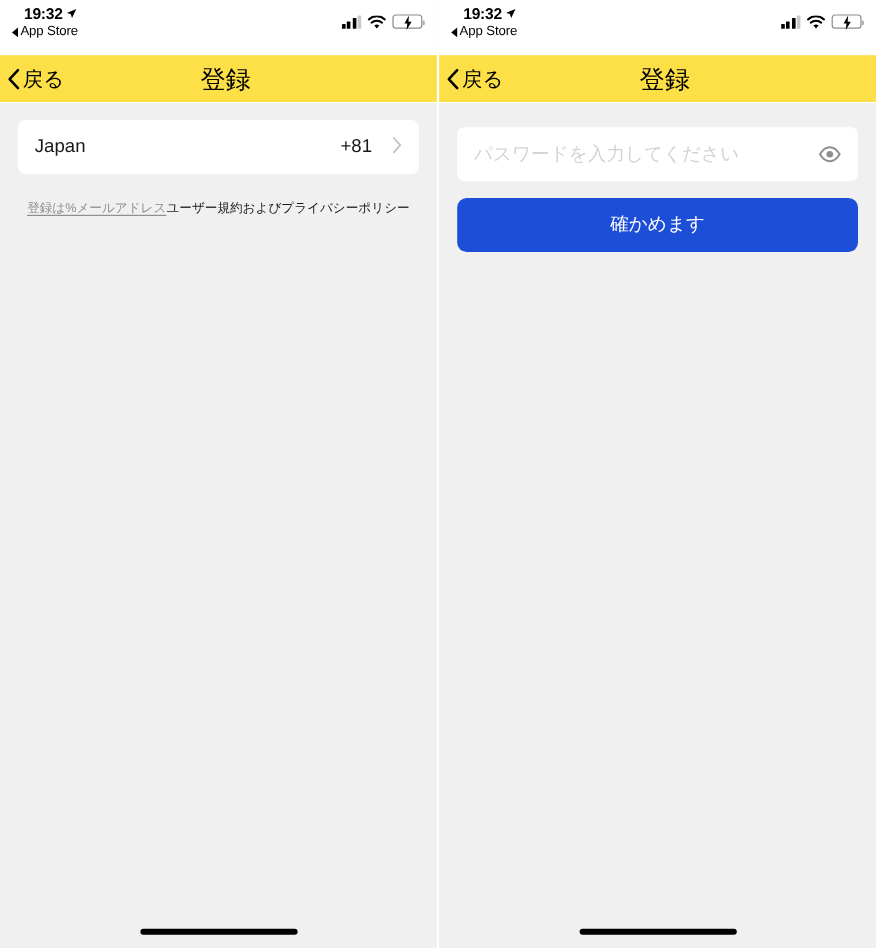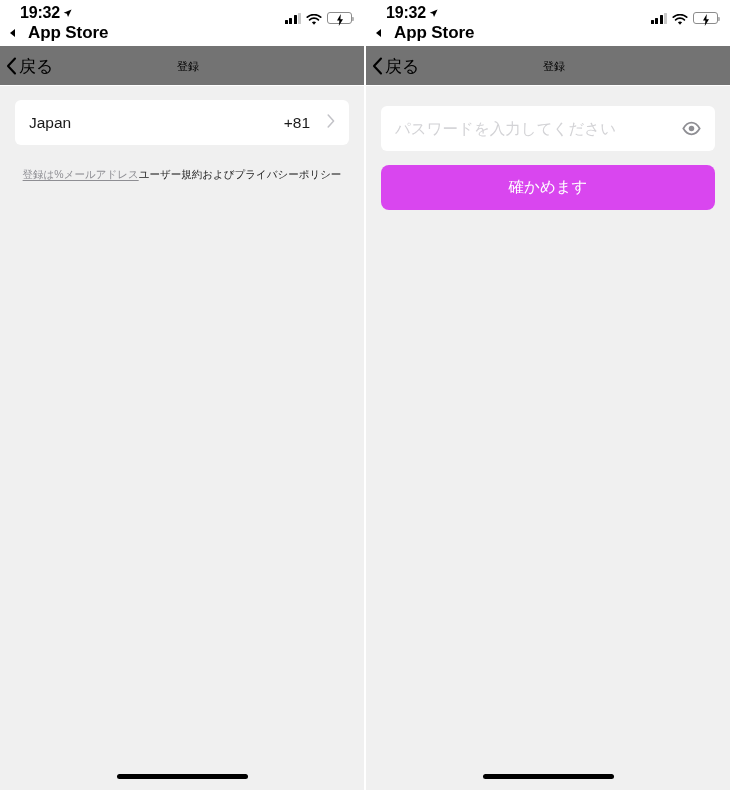--- a/index.html
+++ b/index.html
@@ -55,21 +55,21 @@
   }
 
   .status-time-row {
     display: flex;
     align-items: center;
     gap: 3px;
     padding-left: 12px;
   }
 
   .status-time {
-    font-size: 16px;
+    font-size: 13px;
     font-weight: bold;
     color: #000000;
     letter-spacing: -0.2px;
   }
 
   .loc-arrow {
     display: inline-block;
     width: 9px;
     height: 9px;
     position: relative;
@@ -85,25 +85,24 @@
   }
 
   .tri-left {
     width: 0; height: 0;
     border-top: 4px solid transparent;
     border-bottom: 4px solid transparent;
     border-right: 5px solid #000;
   }
 
   .status-appname {
-    font-size: 17px;
-    font-weight: bold;
+    font-size: 11px;
+    font-weight: normal;
     color: #000;
     letter-spacing: -0.1px;
-    margin-left: 11px;
   }
 
   .status-right {
     position: absolute;
     right: 12px;
     top: 12px;
     display: flex;
     align-items: center;
     gap: 5px;
   }
@@ -156,21 +155,21 @@
     left: 50%;
     top: 50%;
     transform: translate(-50%, -50%);
     width: 8px;
     height: 12px;
   }
 
   
   .navbar {
     height: 40px;
-    background: #737373;
+    background: #fde047;
     position: relative;
     flex: 0 0 40px;
     border-bottom: 1px solid #ffffff;
   }
 
   .nav-back {
     position: absolute;
     left: 6px;
     top: 0;
     height: 40px;
@@ -191,21 +190,21 @@
     letter-spacing: 0px;
   }
 
   .nav-title {
     position: absolute;
     left: 12px; right: 0; top: 0;
     height: 40px;
     display: flex;
     align-items: center;
     justify-content: center;
-    font-size: 11px;
+    font-size: 21px;
     color: #000000;
     font-weight: 500;
   }
 
   
   .content {
     flex: 1 1 auto;
     background: #f0f0f0;
     padding: 14px 15px 0 15px;
     position: relative;
@@ -264,21 +263,21 @@
     flex: 0 0 19px;
     display: flex;
     align-items: center;
     justify-content: center;
     cursor: pointer;
   }
 
   .primary-button {
     height: 45px;
     border-radius: 8px;
-    background: #d946ef;
+    background: #1d4ed8;
     color: #ffffff;
     font-size: 15.5px;
     display: flex;
     align-items: center;
     justify-content: center;
     border: none;
     width: 100%;
     font-family: "Liberation Sans", "DejaVu Sans", sans-serif;
     margin-top: 10px;
     cursor: default;

